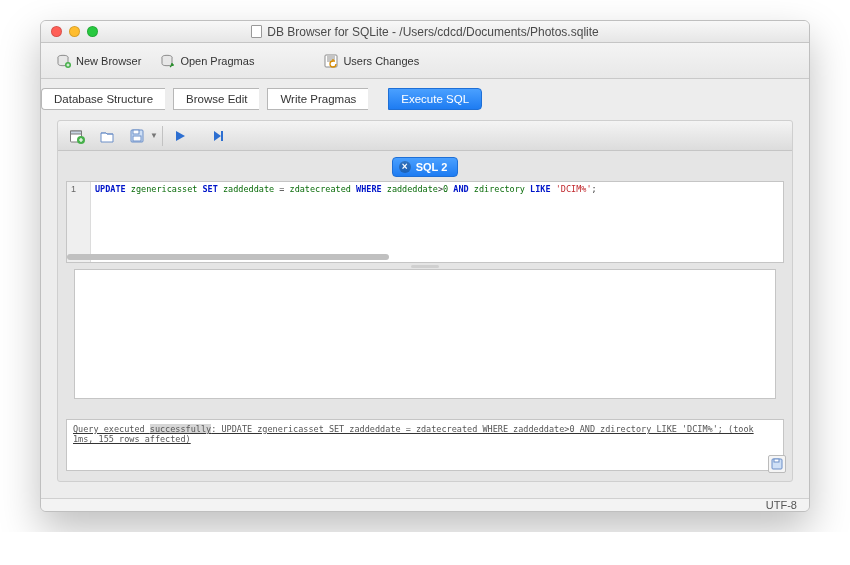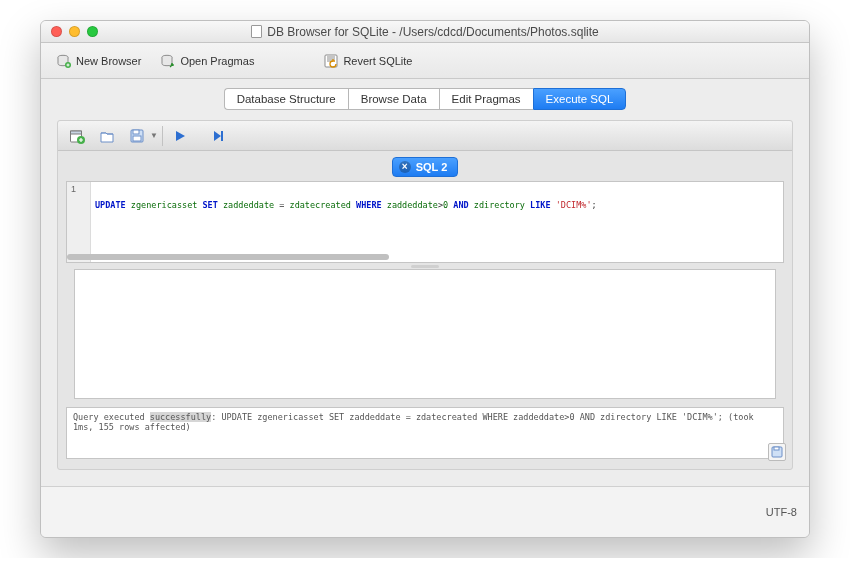--- a/index.html
+++ b/index.html
@@ -69,39 +69,40 @@
     font-size: 11px;
     color: #333;
     cursor: default;
   }
   .tbtn .ticon {
     width: 14px; height: 14px;
     display: inline-flex; align-items: center; justify-content: center;
   }
   
   .tabrow {
-    display: flex; justify-content: center;
+    display: flex; 
     padding: 9px 0 0 0;
-    gap: 0;
+    gap: 8px;
   }
   .tabseg {
     padding: 4px 12px;
     background: #fff;
     border: 1px solid #b7b7b7;
     border-right: none;
     font-size: 11.5px;
     color: #333;
     cursor: default;
   }
   .tabseg:first-child { border-radius: 4px 0 0 4px; }
   .tabseg:last-child { border-right: 1px solid #b7b7b7; border-radius: 0 4px 4px 0; }
   .tabseg.active {
     background: linear-gradient(#4aa0ff,#1e7cf2);
     border-color: #1e6fd6;
     color: #fff;
+    margin-left: 12px;
   }
   
   .panel {
     margin: 10px 16px 16px 16px;
     background: #e5e5e5;
     border: 1px solid #cfcfcf;
     border-radius: 3px;
     padding-bottom: 10px;
   }
   .exectoolbar {
@@ -152,21 +153,21 @@
     position: relative;
     display: flex;
     overflow: hidden;
   }
   .gutter {
     width: 24px; background: #efefef; border-right: 1px solid #dcdcdc;
     color: #666; font-size: 9px;
     padding: 2px 4px;
   }
   .codeline {
-    padding: 18px 4px;
+    padding: 2px 4px;
     font-family: Menlo, Monaco, monospace;
     font-size: 8.5px;
     white-space: nowrap;
   }
   .kw { color: #0015c9; font-weight: 600; }
   .ident { color: #0a6c0a; }
   .num { color: #0a6c0a; }
   .str { color: #c1282d; }
   .editor .hscroll {
     position: absolute; bottom: 0; left: 0; right: 0;
@@ -184,22 +185,23 @@
   .gripline .grip { width: 28px; height: 3px; background: #d0d0d0; border-radius: 2px; }
   
   .results {
     margin: 0 8px;
     background: #fff;
     border: 1px solid #c5c5c5;
     height: 130px;
   }
   
   .logwrap {
-    margin: 8px 8px 0 8px;
-    position: relative;
+    margin: 20px 8px 0 8px;
+    position: relative;
+    text-decoration: underline;
   }
   .log {
     background: #fff;
     border: 1px solid #c5c5c5;
     padding: 4px 6px;
     font-family: Menlo, Monaco, monospace;
     font-size: 8.5px;
     color: #555;
     min-height: 52px;
   }
@@ -207,21 +209,21 @@
   .saveicon {
     position: absolute; right: -2px; bottom: -2px;
     width: 18px; height: 18px; border: 1px solid #bbb; border-radius: 2px;
     background: #f5f5f5;
     display: flex; align-items: center; justify-content: center;
   }
   
   .statusbar {
     background: #f3f3f3;
     border-top: 1px solid #d0d0d0;
-    padding: 19px 12px;
+    padding: 0 12px;
     text-align: right;
     font-size: 11px;
     color: #555;
   }
   
   svg { display: block; }
 </style>
 </head>
 <body>
 
@@ -265,28 +267,28 @@
     <div style="width:20px"></div>
     <div class="tbtn">
       <span class="ticon">
         <svg width="14" height="14">
             <rect x="1" y="1" width="12" height="12" rx="1" fill="#fff" stroke="#8b8b8b"></rect>
             <path d="M3 3h8M3 5h8M3 7h5" stroke="#8b8b8b" stroke-width="1"></path>
             <path d="M12 10 a3 3 0 1 1 -3 -3" fill="none" stroke="#d68b00" stroke-width="1.3"></path>
             <path d="M9 5 l0 2 l2 0" fill="none" stroke="#d68b00" stroke-width="1.3"></path>
           </svg>
       </span>
-      <span>Revert SQLite</span>
+      <span>Users Changes</span>
     </div>
   </div>
 
   <div class="tabrow">
     <div class="tabseg">Database Structure</div>
-    <div class="tabseg">Browse Data</div>
-    <div class="tabseg">Edit Pragmas</div>
+    <div class="tabseg">Browse Edit</div>
+    <div class="tabseg">Write Pragmas</div>
     <div class="tabseg active">Execute SQL</div>
   </div>
 
   <div class="panel">
 
     <div class="exectoolbar">
       <div class="ibtn">
         <svg width="16" height="16">
             <rect x="1.5" y="3" width="11" height="11" rx="1" fill="#fff" stroke="#7a7a7a"></rect>
             <rect x="1.5" y="3" width="11" height="3" fill="#c9d5e4" stroke="#7a7a7a"></rect>

